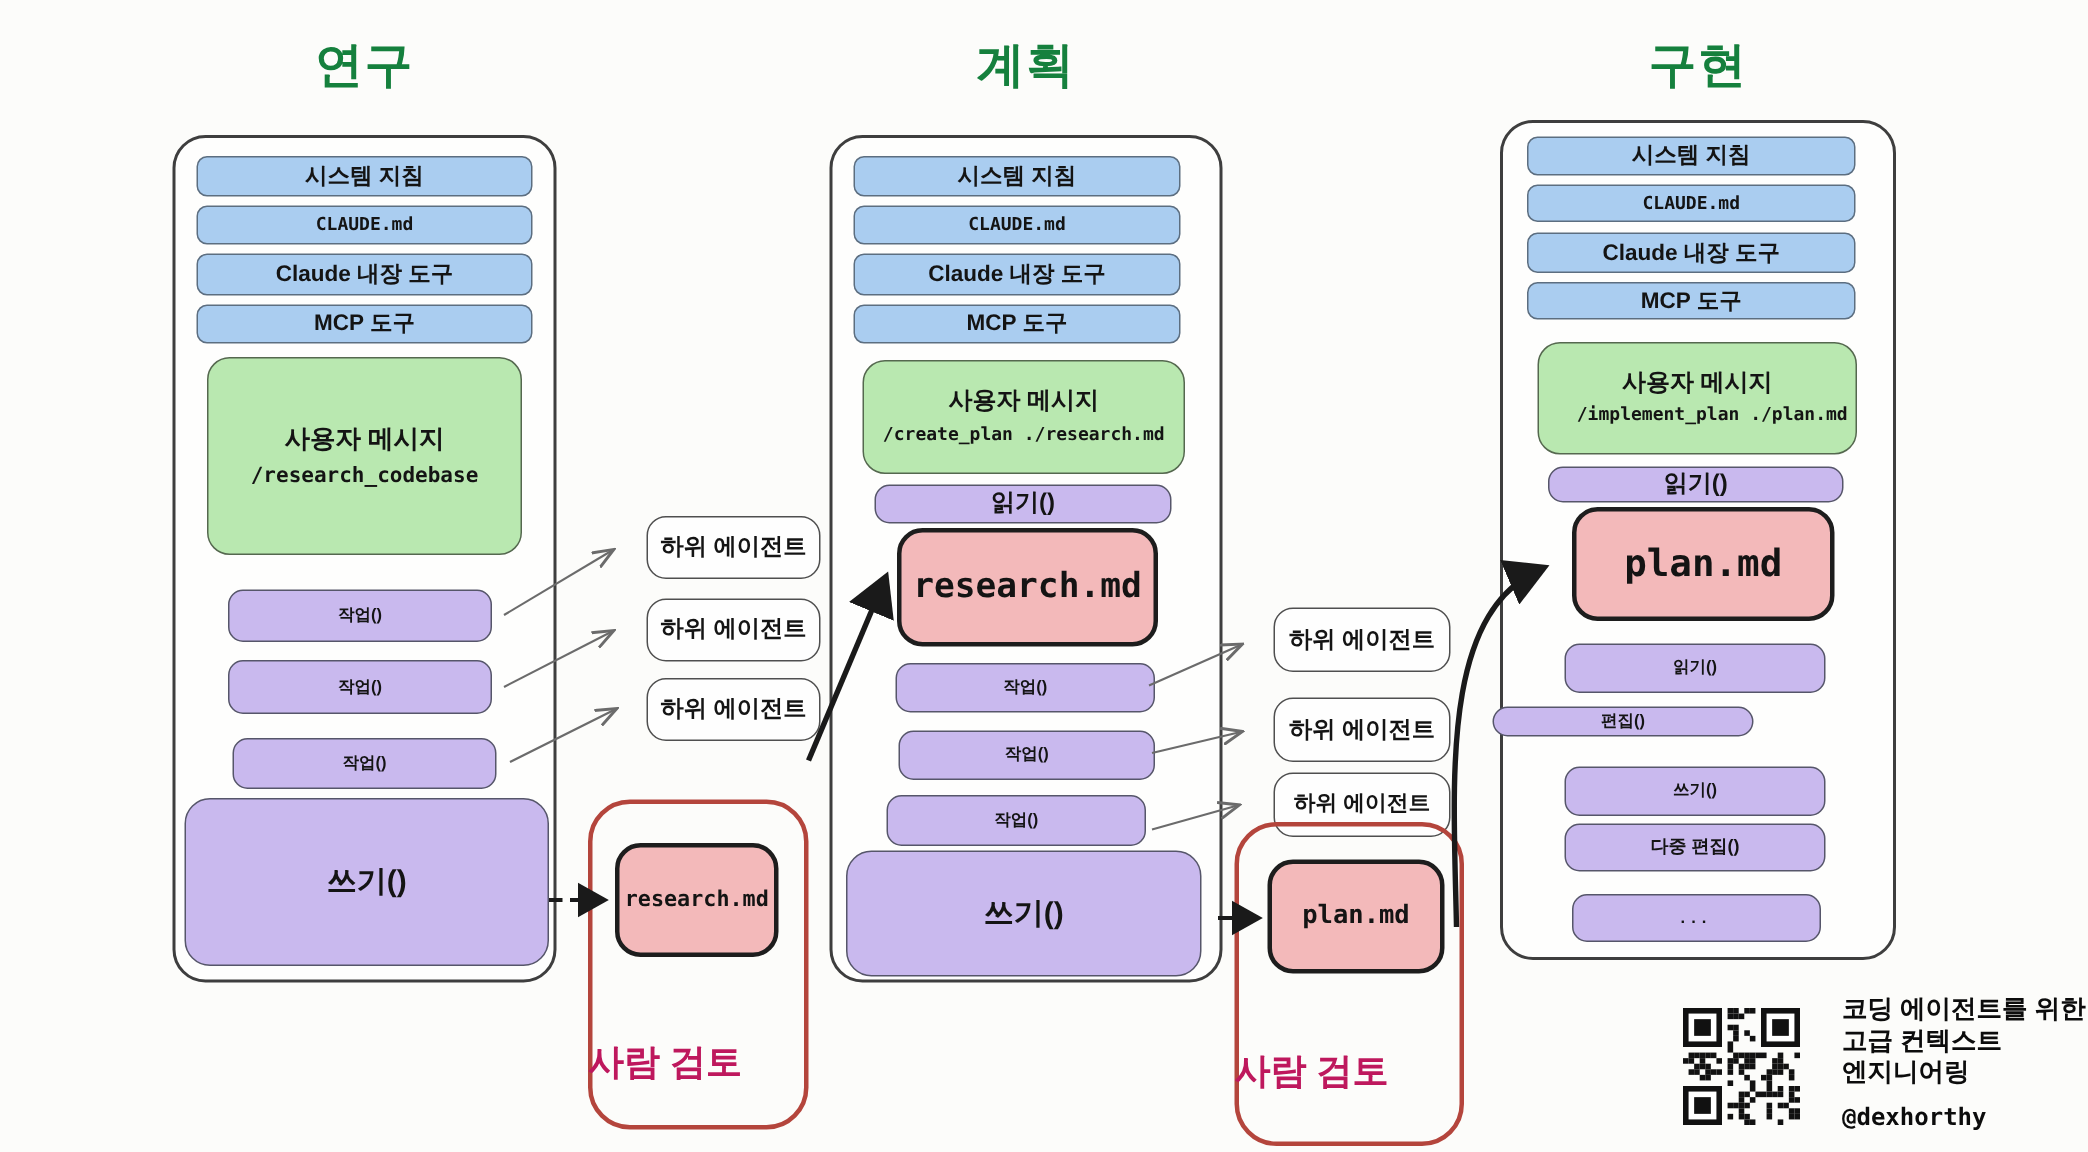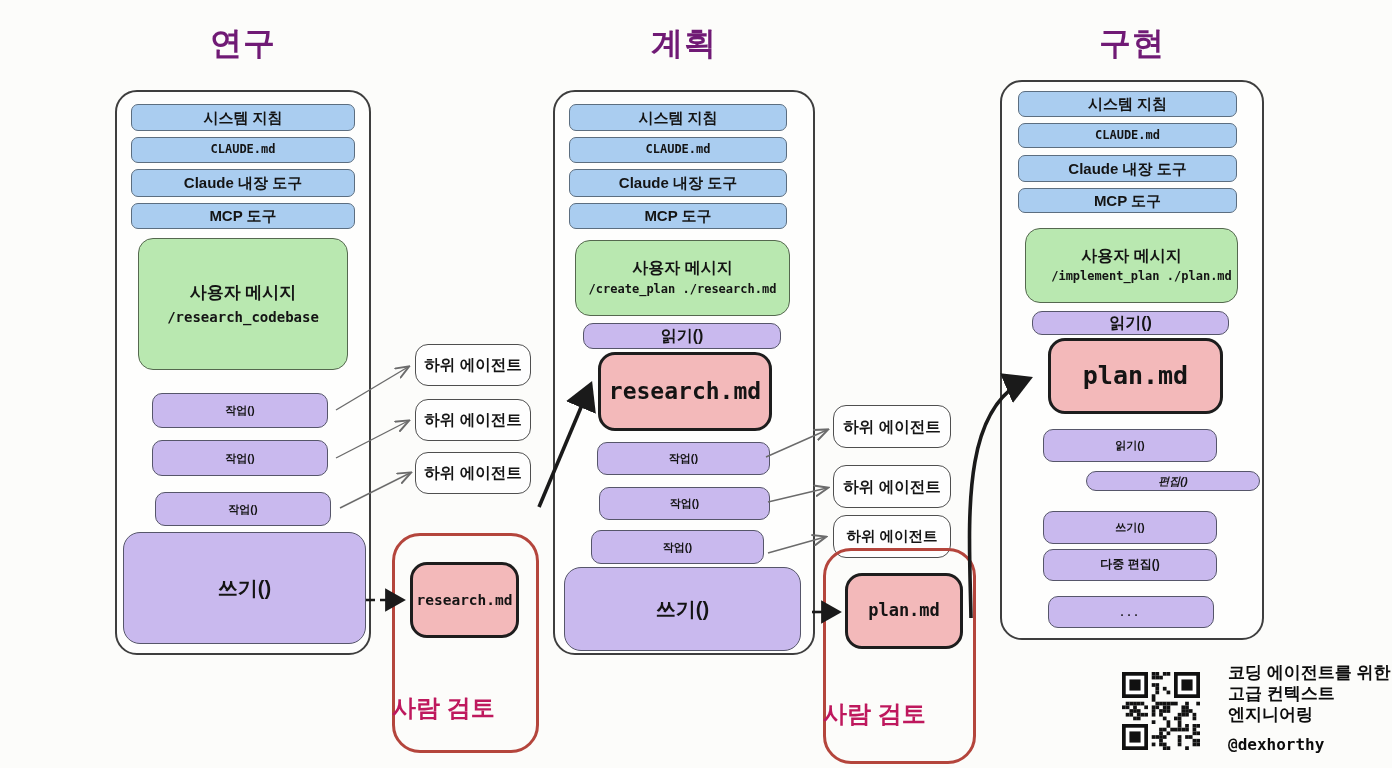--- a/index.html
+++ b/index.html
@@ -12,35 +12,35 @@
   .box{
     position:absolute;box-sizing:border-box;
     display:flex;align-items:center;justify-content:center;
     text-align:center;line-height:1.15;
   }
   .container{
     position:absolute;box-sizing:border-box;
     border:2.2px solid #3e3e3e;border-radius:22px;background:#fefefd;
   }
   .col-title{
-    position:absolute;text-align:center;font-weight:bold;font-size:32px;color:#701a75;
+    position:absolute;text-align:center;font-weight:bold;font-size:32px;color:#15803d;
     letter-spacing:1px;
   }
   .blue{background:#aacdf0;border:1.6px solid #5c6e80;border-radius:7px;font-weight:bold;font-size:15px;}
   .blue.mono-row{font-family:"DejaVu Sans Mono","Liberation Mono",monospace;font-size:12px;font-weight:600;}
   .green{background:#b9e8b0;border:1.8px solid #55684f;border-radius:15px;flex-direction:column;gap:7px;}
   .green .g-title{font-weight:bold;font-size:17px;}
   .green .g-cmd{font-family:"DejaVu Sans Mono","Liberation Mono",monospace;font-size:14px;font-weight:600;}
   .purple{background:#c9b9ee;border:1.7px solid #56566a;border-radius:10px;font-weight:bold;font-size:11px;}
   .purple.big{border-radius:17px;font-size:20px;}
   .pinkfile{
     background:#f3b9ba;border:3px solid #1d1d1d;border-radius:17px;
     font-family:"DejaVu Sans Mono","Liberation Mono",monospace;font-weight:600;
   }
-  .whitebox{background:#fefefe;border:1.7px solid #4f4f4f;border-radius:13px;font-weight:bold;font-size:15.5px;}
+  .whitebox{background:#fefefe;border:1.7px solid #4f4f4f;border-radius:13px;font-weight:bold;font-size:15.5px;margin-left:16px;}
   .review{
     position:absolute;box-sizing:border-box;background:transparent;
     border:3.6px solid #b4453c;border-radius:28px;
   }
   .review-label{
     position:absolute;text-align:left;font-weight:bold;font-size:24px;color:#be185d;
   }
   .footer-caption{
     position:absolute;font-weight:bold;font-size:17px;line-height:21px;color:#0c0c0c;
   }
@@ -108,21 +108,21 @@
 <div class="box blue mono-row" style="left:1018px;top:123px;width:219px;height:25px;">CLAUDE.md</div>
 <div class="box blue" style="left:1018px;top:155px;width:219px;height:27px;">Claude 내장 도구</div>
 <div class="box blue" style="left:1018px;top:188px;width:219px;height:25px;">MCP 도구</div>
 <div class="box green" style="left:1025px;top:228px;width:213px;height:75px;gap:5px;">
   <span class="g-title" style="font-size:16px;">사용자 메시지</span>
   <span class="g-cmd" style="font-size:12px;margin-left:20px;">/implement_plan ./plan.md</span>
 </div>
 <div class="box purple" style="left:1032px;top:311px;width:197px;height:24px;font-size:16px;">읽기()</div>
 <div class="box pinkfile" style="left:1048px;top:338px;width:175px;height:76px;font-size:25px;">plan.md</div>
 <div class="box purple" style="left:1043px;top:429px;width:174px;height:33px;">읽기()</div>
-<div class="box purple" style="left:1086px;top:471px;width:174px;height:20px;font-style:italic;">편집()</div>
+<div class="box purple" style="left:995px;top:471px;width:174px;height:20px;">편집()</div>
 <div class="box purple" style="left:1043px;top:511px;width:174px;height:33px;">쓰기()</div>
 <div class="box purple" style="left:1043px;top:549px;width:174px;height:32px;font-size:12px;">다중 편집()</div>
 <div class="box purple" style="left:1048px;top:596px;width:166px;height:32px;letter-spacing:4px;">...</div>
 
 <svg class="overlay" width="1392" height="768" viewBox="0 0 1392 768">
   <defs>
     <marker id="mgray" markerWidth="11" markerHeight="9" refX="9" refY="4.5" orient="auto">
       <path d="M0,0.5 L10,4.5 L0,8.5" fill="none" stroke="#6b6b6b" stroke-width="1.4"></path>
     </marker>
     <marker id="mblack" markerWidth="9" markerHeight="9" refX="6.5" refY="4.5" orient="auto">

